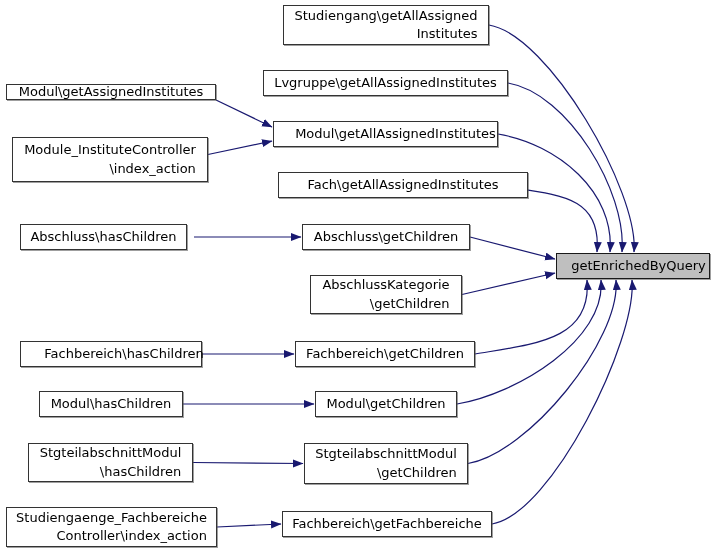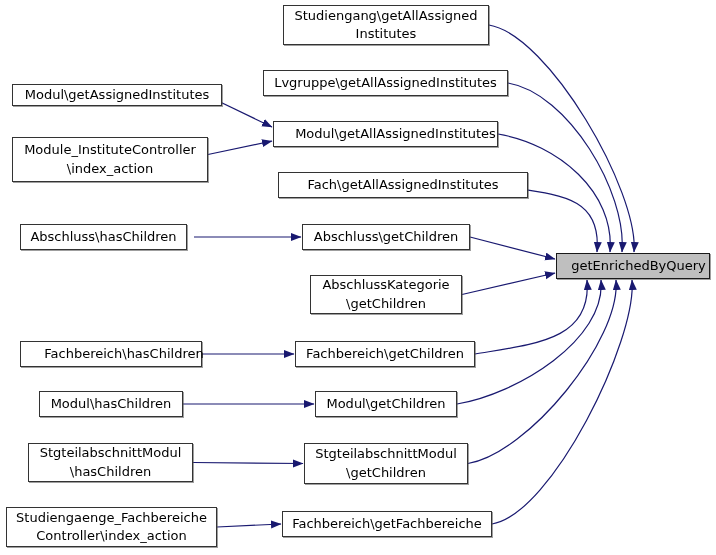--- a/index.html
+++ b/index.html
@@ -15,21 +15,21 @@
     position:absolute;
     box-sizing:border-box;
     border:1px solid #333333;
     background:#ffffff;
     color:#000000;
     font-size:13px;
     line-height:1.42;
     display:flex;
     align-items:center;
     justify-content:center;
-    text-align:center;
+    text-align:right;
     white-space:pre-line;
     box-shadow:1px 1px 0 rgba(80,80,80,0.55);
     cursor:pointer;
   }
   .node.highlighted{
     background:#bfbfbf;
     border-color:#1a1a1a;
     cursor:default;
   }
 </style>
@@ -70,21 +70,21 @@
       <div class="node" style="left: 273px; top: 121px; width: 225px; height: 26px; padding-left: 20px;">Modul\getAllAssignedInstitutes</div>
       <div class="node" style="left: 278px; top: 172px; width: 250px; height: 26px;">Fach\getAllAssignedInstitutes</div>
       <div class="node" style="left: 302px; top: 224px; width: 168px; height: 26px;">Abschluss\getChildren</div>
       <div class="node" style="left: 310px; top: 275px; width: 152px; height: 39px;">AbschlussKategorie
 \getChildren</div>
       <div class="node" style="left: 295px; top: 341px; width: 180px; height: 26px;">Fachbereich\getChildren</div>
       <div class="node" style="left: 315px; top: 391px; width: 142px; height: 26px;">Modul\getChildren</div>
       <div class="node" style="left: 304px; top: 443px; width: 164px; height: 41px;">StgteilabschnittModul
 \getChildren</div>
       <div class="node" style="left: 282px; top: 511px; width: 210px; height: 26px;">Fachbereich\getFachbereiche</div>
-      <div class="node" style="left: 12px; top: 84px; width: 210px; height: 22px;">Modul\getAssignedInstitutes</div>
+      <div class="node" style="left: 6px; top: 84px; width: 210px; height: 16px;">Modul\getAssignedInstitutes</div>
       <div class="node" style="left: 12px; top: 137px; width: 196px; height: 45px;">Module_InstituteController
 \index_action</div>
       <div class="node" style="left: 20px; top: 224px; width: 167px; height: 26px;">Abschluss\hasChildren</div>
       <div class="node" style="left: 20px; top: 341px; width: 182px; height: 26px; padding-left: 26px;">Fachbereich\hasChildren</div>
       <div class="node" style="left: 39px; top: 391px; width: 144px; height: 26px;">Modul\hasChildren</div>
       <div class="node" style="left: 28px; top: 443px; width: 165px; height: 39px;">StgteilabschnittModul
 \hasChildren</div>
       <div class="node" style="left: 6px; top: 507px; width: 211px; height: 40px;">Studiengaenge_Fachbereiche
 Controller\index_action</div>
       <div class="node highlighted" style="left: 556px; top: 253px; width: 154px; height: 26px; padding-left: 11px;">getEnrichedByQuery</div>

